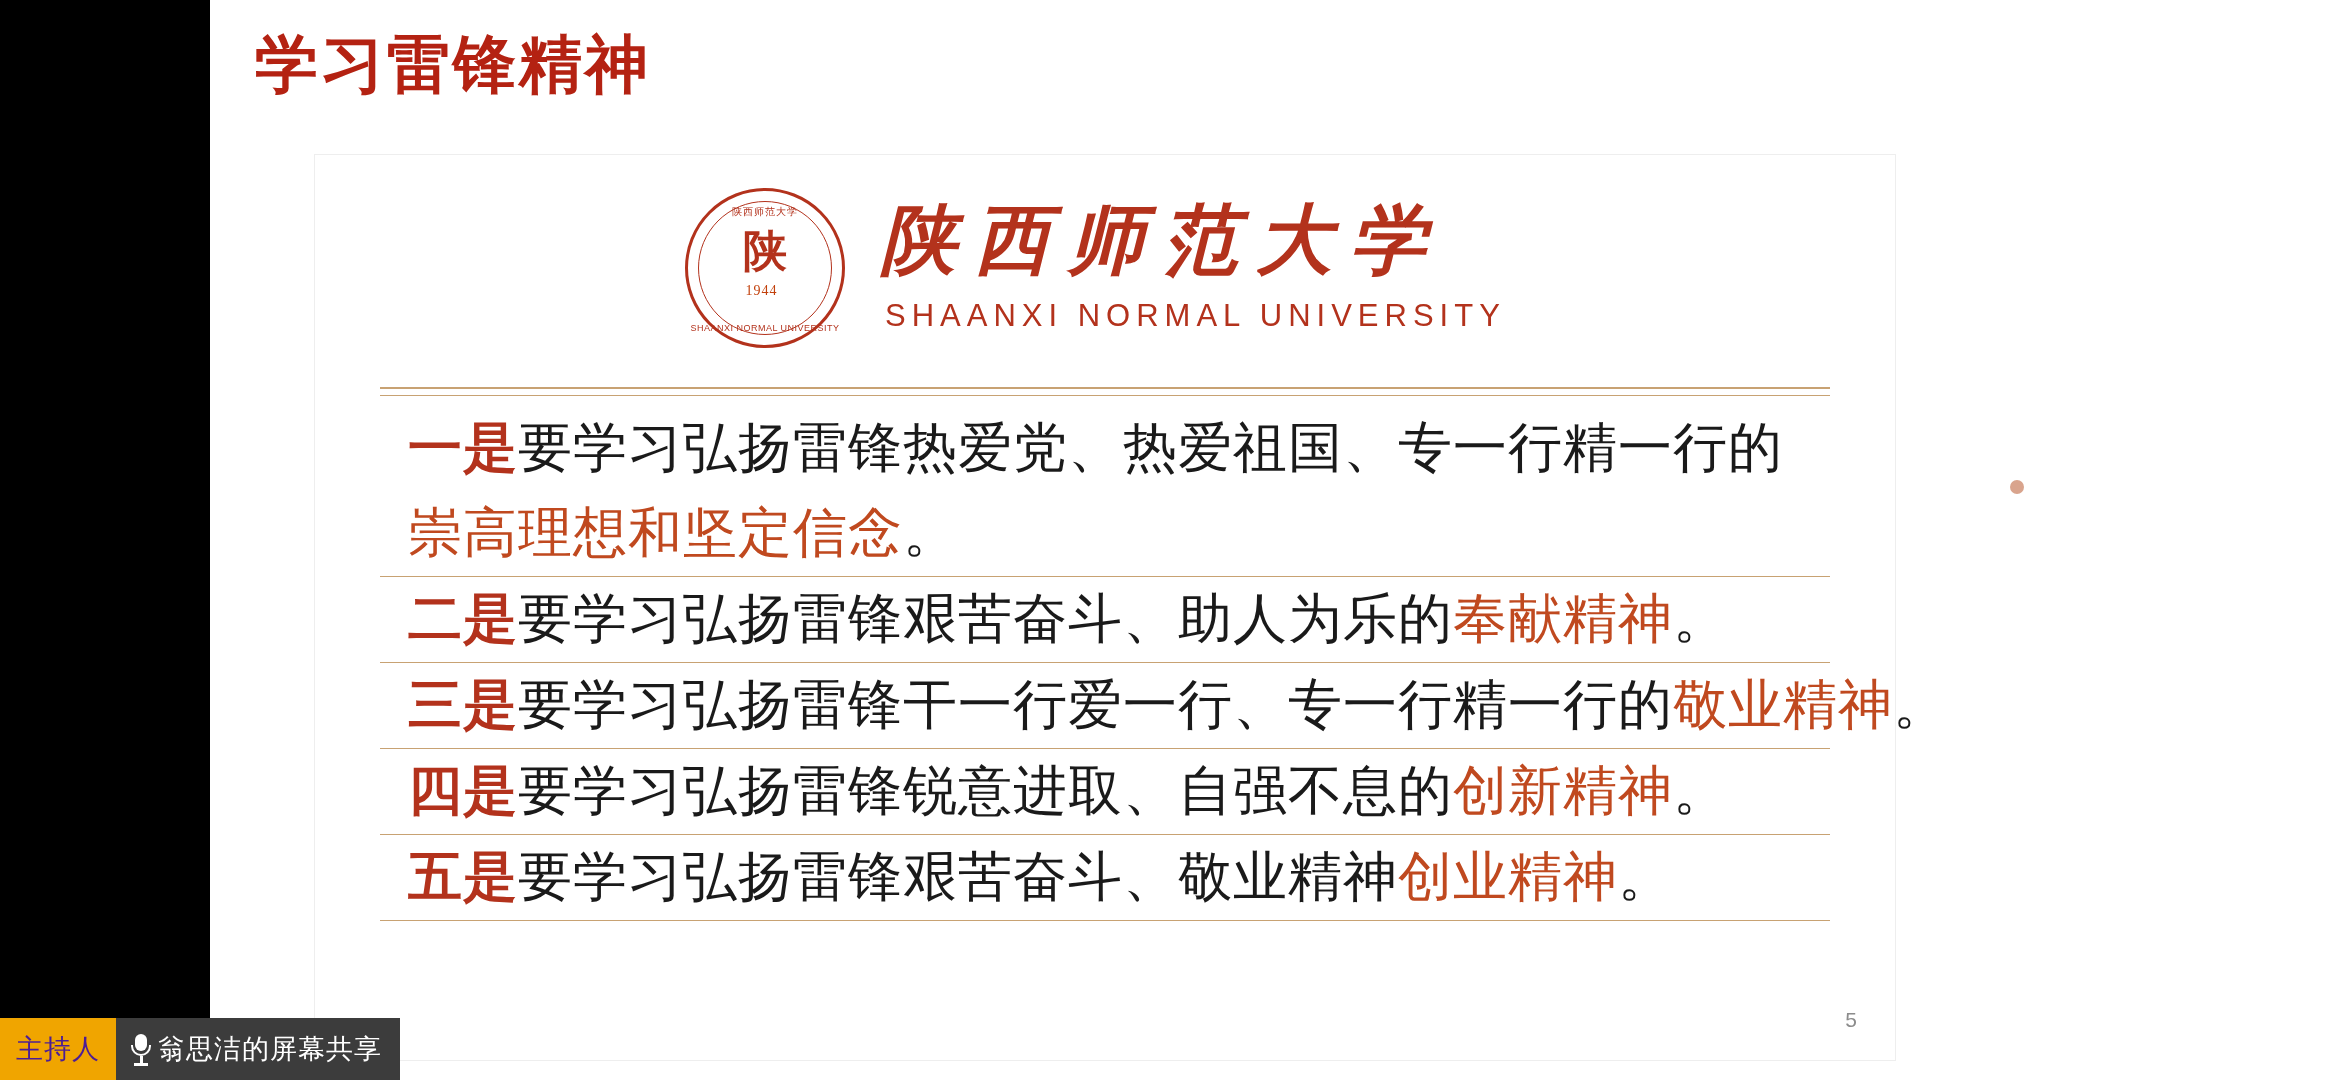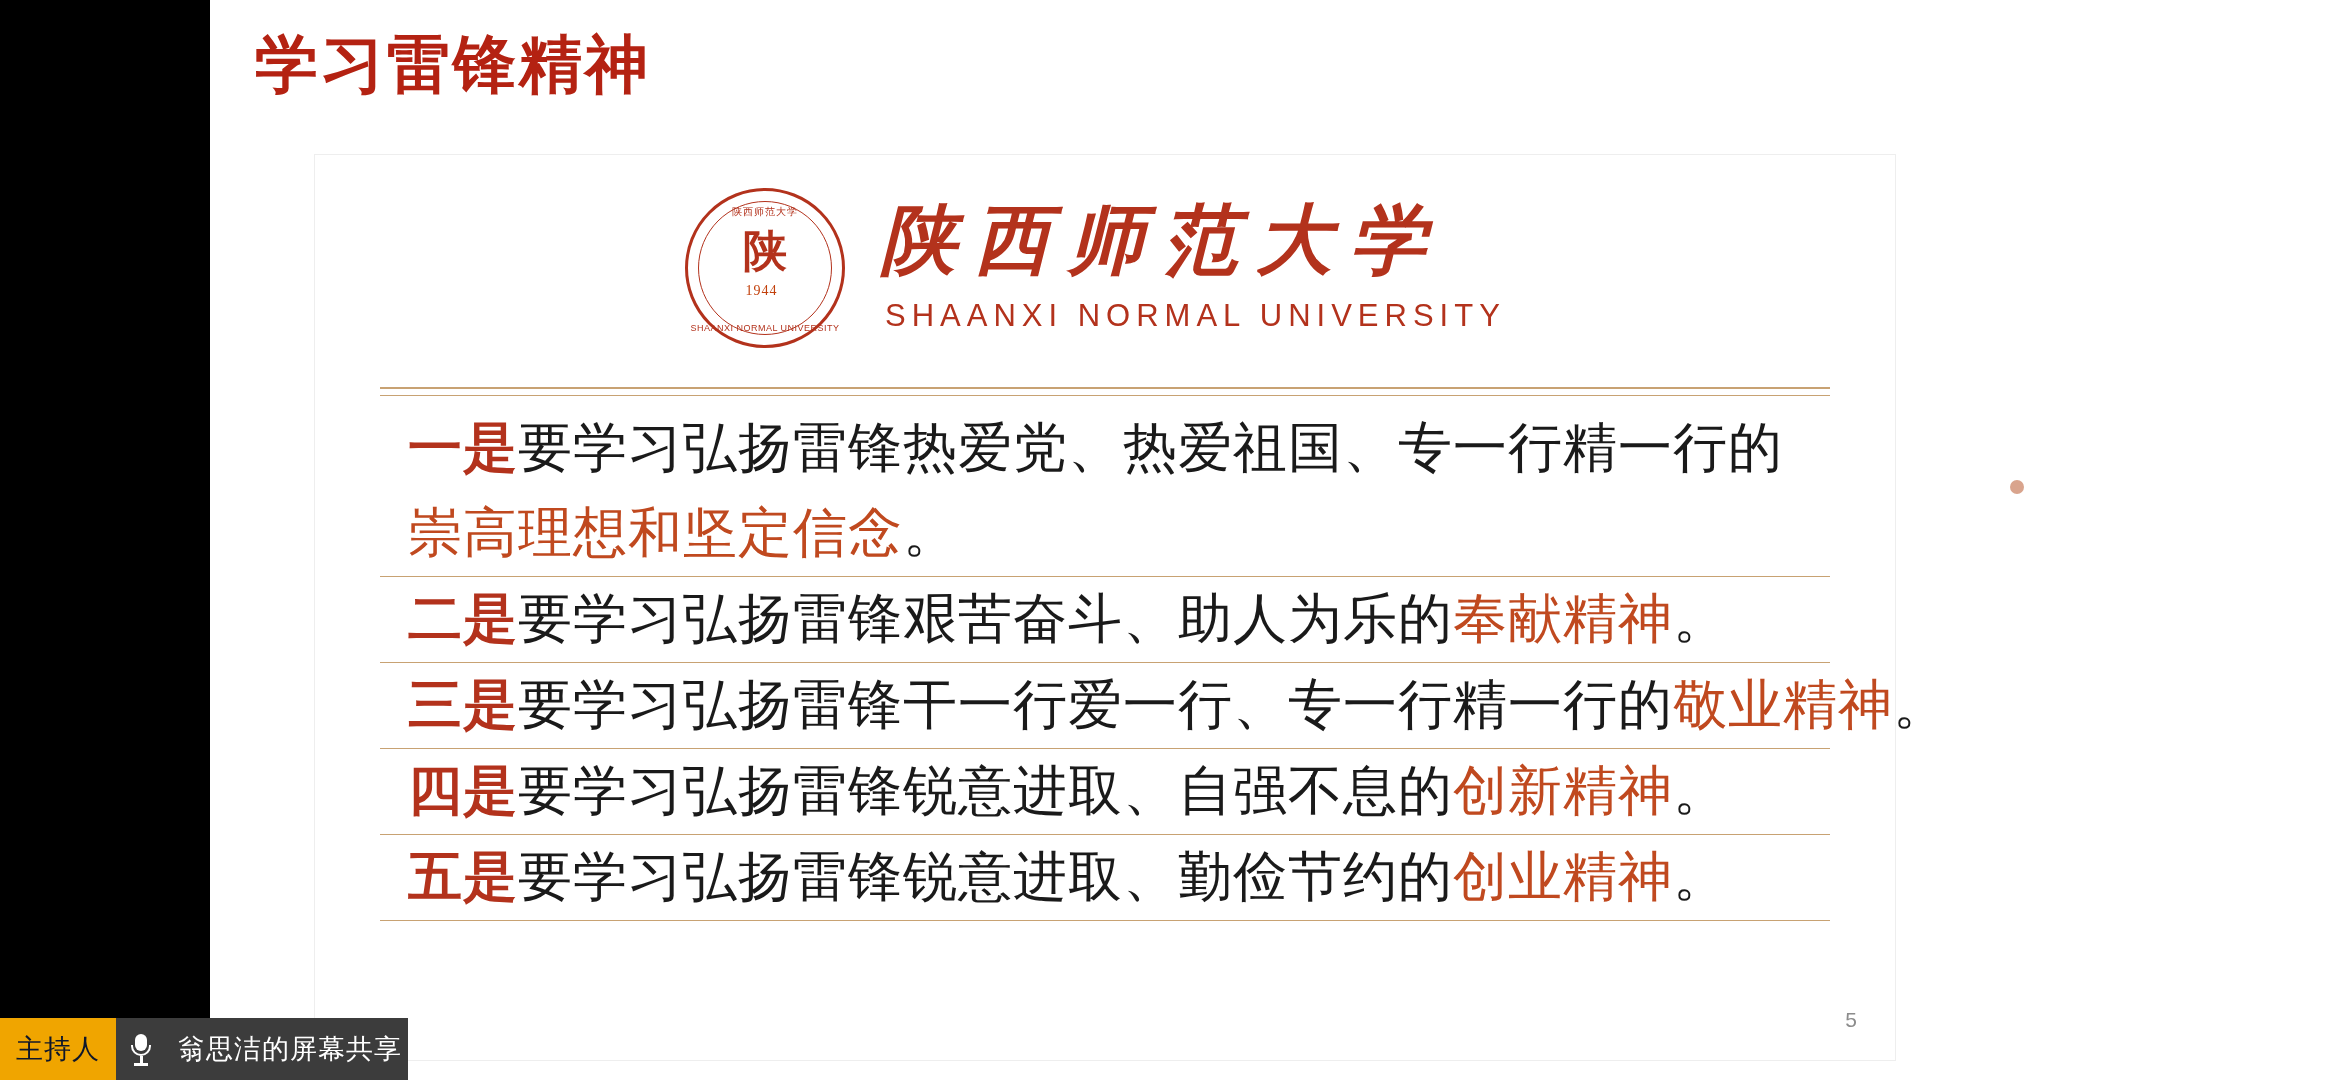--- a/index.html
+++ b/index.html
@@ -211,38 +211,38 @@
     position: absolute;
     left: 0;
     bottom: 0;
     height: 62px;
     display: flex;
     align-items: stretch;
     z-index: 50;
   }
   .host-chip {
     background: #f0a500;
-    color: #0f172a;
+    color: #4c1d95;
     font-size: 27px;
     display: flex;
     align-items: center;
     padding: 0 16px;
     font-family: "Liberation Sans", sans-serif;
     letter-spacing: 1px;
   }
   .share-chip {
     background: #3c3c3c;
     color: #ffffff;
     font-size: 27px;
     display: flex;
     align-items: center;
-    padding: 0 6px 0 12px;
-    font-family: "Liberation Sans", sans-serif;
-    letter-spacing: 1px;
-    gap: 24px;
+    padding: 0 18px 0 12px;
+    font-family: "Liberation Sans", sans-serif;
+    letter-spacing: 1px;
+    gap: 4px;
   }
   .mic-icon {
     width: 26px;
     height: 34px;
     position: relative;
     display: inline-block;
   }
   .mic-icon .cap {
     position: absolute;
     left: 7px; top: 2px;
@@ -331,21 +331,21 @@
 
         <div class="line">
           <span class="num">四是</span>
             <span>要学习弘扬雷锋锐意进取、自强不息的</span>
             <span class="hl">创新精神</span>
             <span>。</span>
         </div>
 
         <div class="line">
           <span class="num">五是</span>
-            <span>要学习弘扬雷锋锐意进取、勤俭节约的</span>
+            <span>要学习弘扬雷锋艰苦奋斗、敬业精神</span>
             <span class="hl">创业精神</span>
             <span>。</span>
         </div>
 
       </div>
 
       <div class="page-num">5</div>
     </div>
   </div>
 

